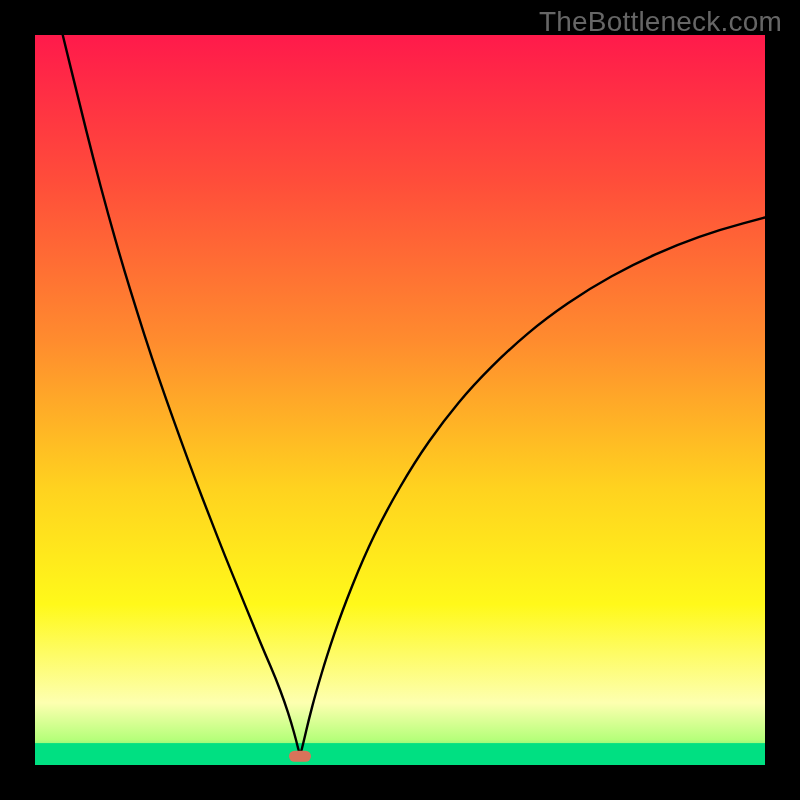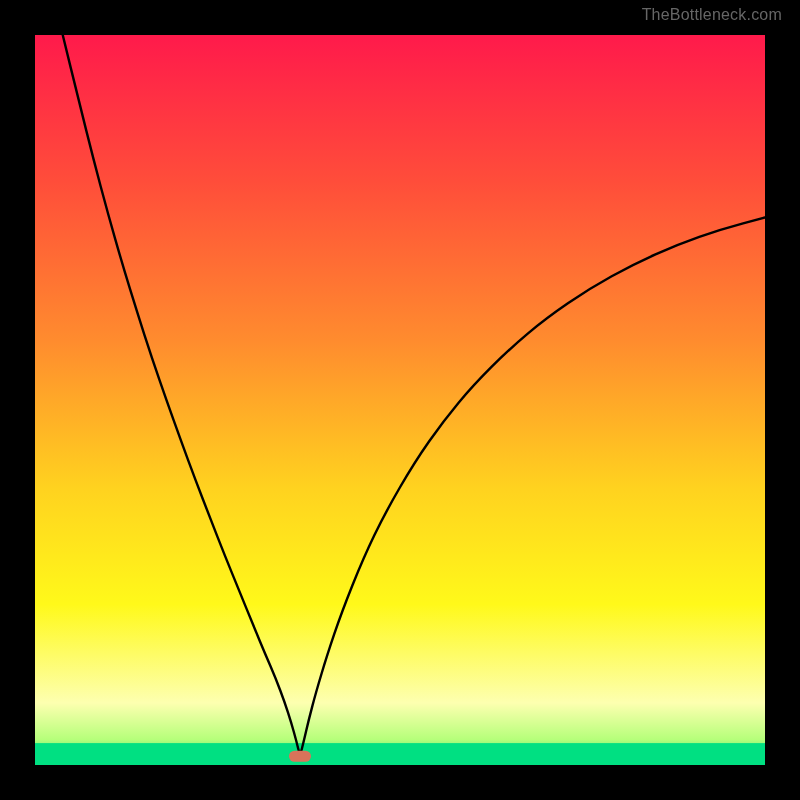--- a/index.html
+++ b/index.html
@@ -24,21 +24,21 @@
     top: 35px;
     left: 35px;
     width: 730px;
     height: 730px;
   }
   .watermark {
     position: absolute;
     top: 6px;
     right: 18px;
     color: #666;
-    font-size: 16px;
+    font-size: 28px;
     font-weight: 500;
     letter-spacing: 0.2px;
     user-select: none;
   }
   svg { display: block; }
 </style>
 </head>
 <body>
 
 <div class="frame">

